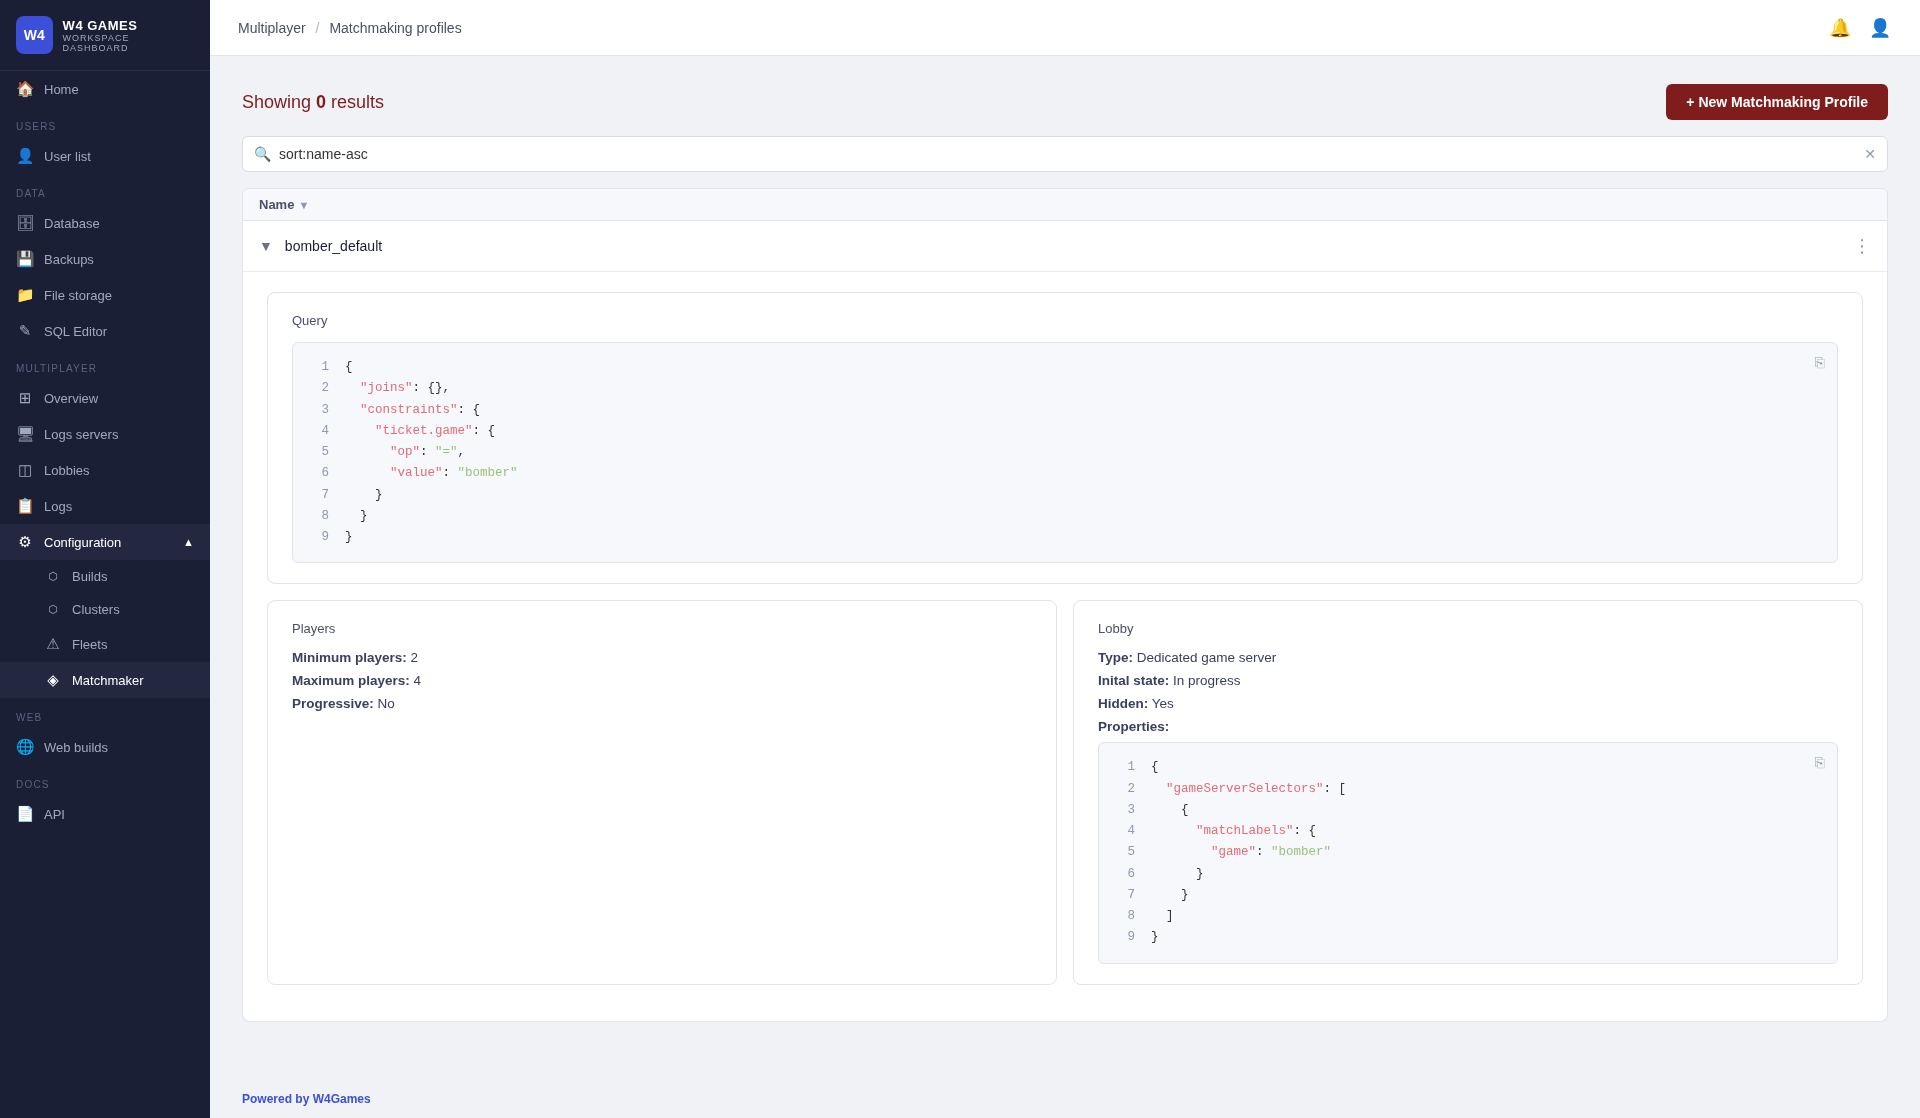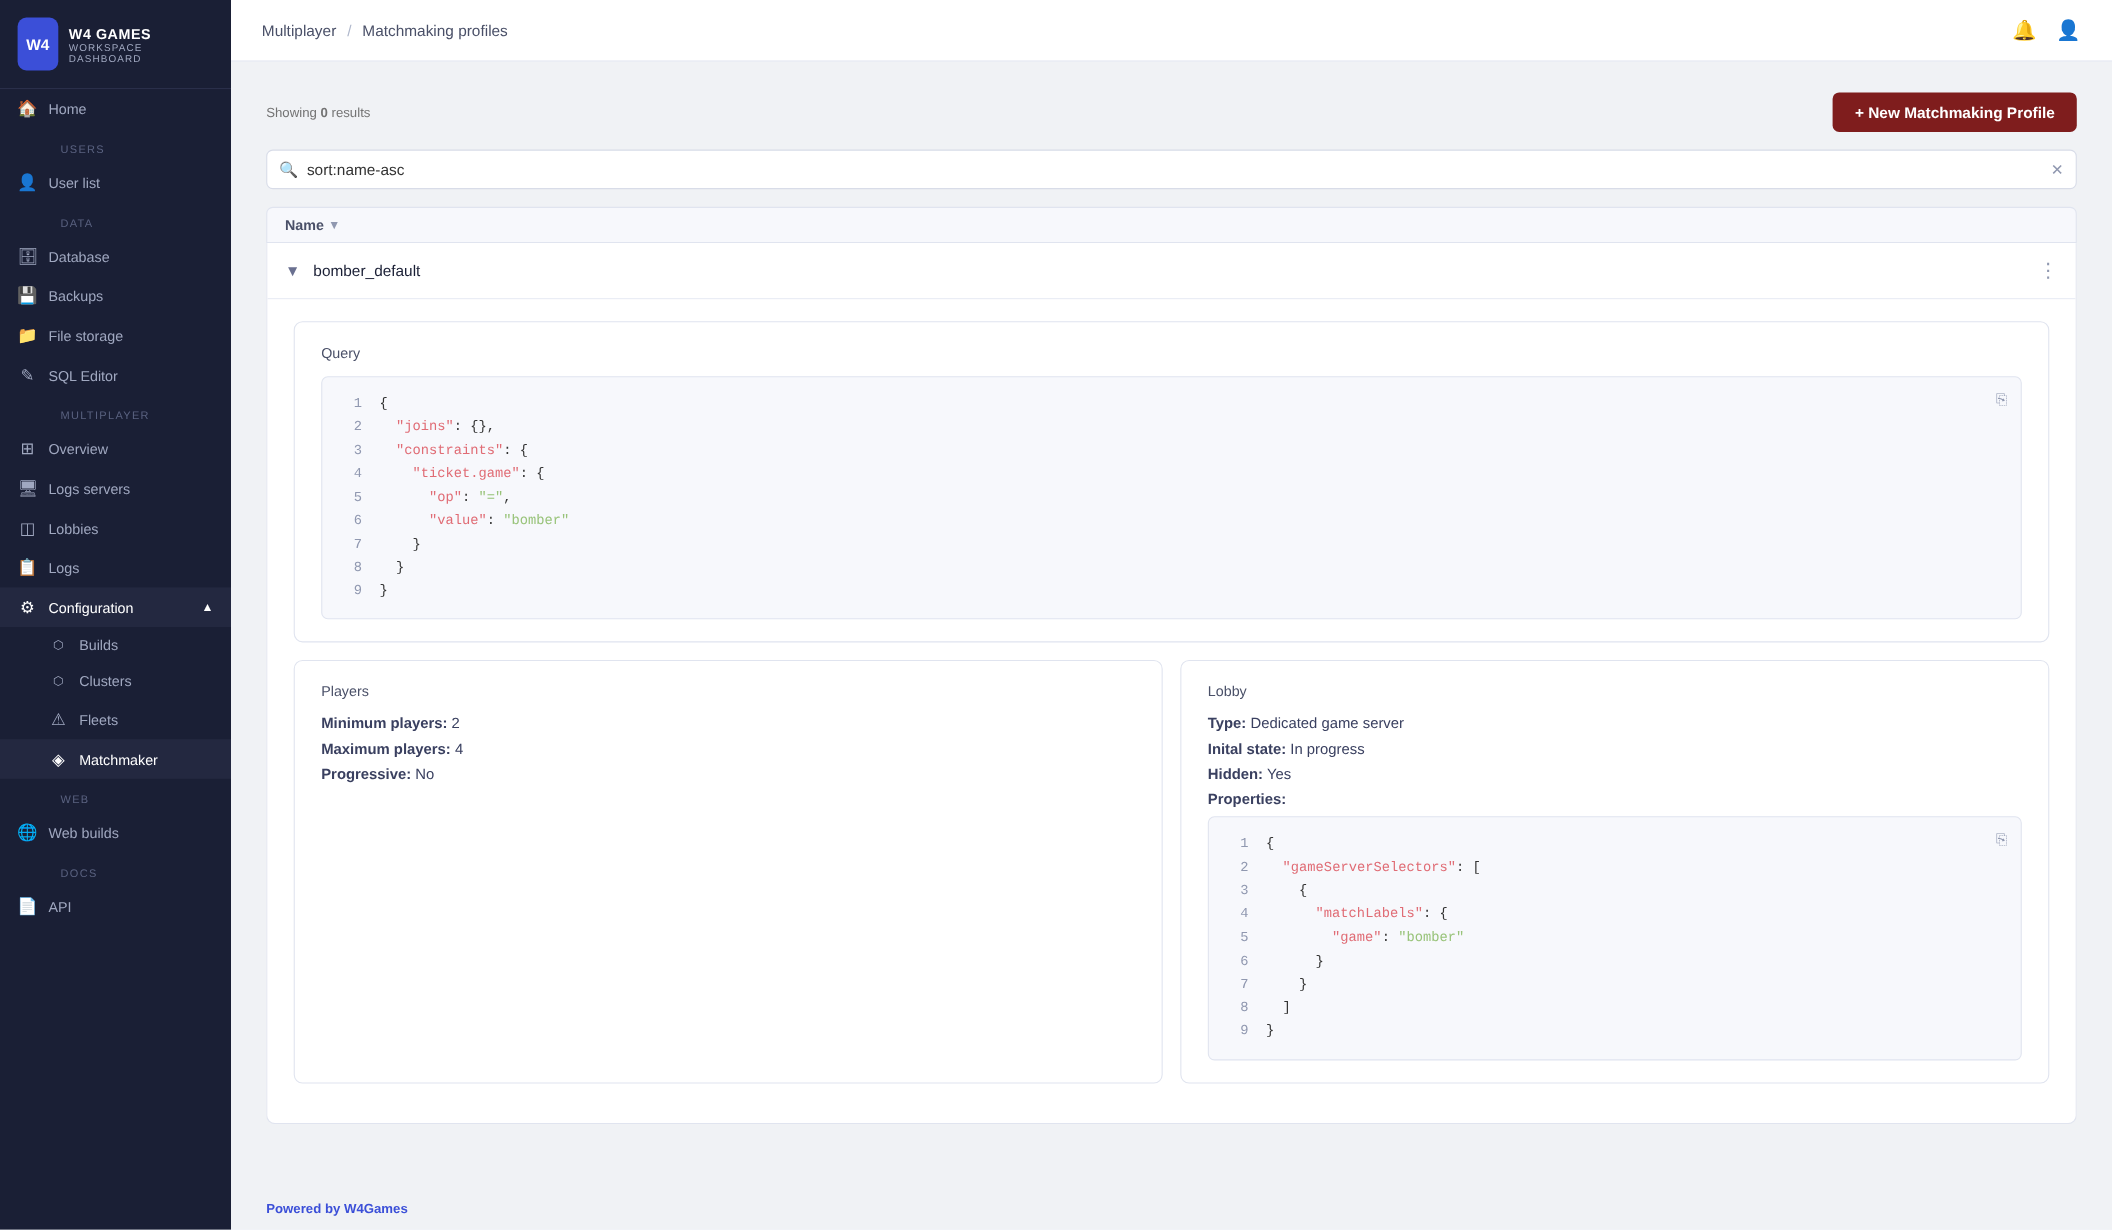--- a/index.html
+++ b/index.html
@@ -18,41 +18,40 @@
     }
     .sidebar-logo {
       display: flex;
       align-items: center;
       padding: 16px 16px;
       border-bottom: 1px solid #2a2f4a;
       gap: 10px;
     }
     .logo-icon {
       width: 38px;
-      height: 48px;
+      height: 38px;
       background: #3b4fd8;
       border-radius: 8px;
       display: flex;
       align-items: center;
       justify-content: center;
       font-weight: 900;
       font-size: 14px;
       color: white;
     }
     .logo-text { display: flex; flex-direction: column; }
     .logo-title { color: white; font-weight: 700; font-size: 13px; letter-spacing: 0.5px; }
     .logo-sub { color: #a0a8c0; font-size: 9px; letter-spacing: 1px; }
 
     .sidebar-section-label {
       font-size: 10px;
       letter-spacing: 1.2px;
       color: #5a6280;
       padding: 14px 16px 6px 16px;
       text-transform: uppercase;
-      margin-left: 39px;
     }
     .sidebar-item {
       display: flex;
       align-items: center;
       gap: 10px;
       padding: 9px 16px;
       cursor: pointer;
       color: #a0a8c0;
       font-size: 13px;
       border-radius: 0;
@@ -96,21 +95,21 @@
       overflow-y: auto;
       padding: 28px 32px;
     }
 
     .content-header {
       display: flex;
       justify-content: space-between;
       align-items: center;
       margin-bottom: 16px;
     }
-    .results-count { font-size: 12px; color: #737373; }
+    .results-count { font-size: 18px; color: #7f1d1d; }
     .results-count strong { font-weight: 700; }
 
     .btn-primary {
       background: #7f1d1d;
       color: white;
       border: none;
       padding: 10px 20px;
       border-radius: 6px;
       font-size: 14px;
       font-weight: 600;

